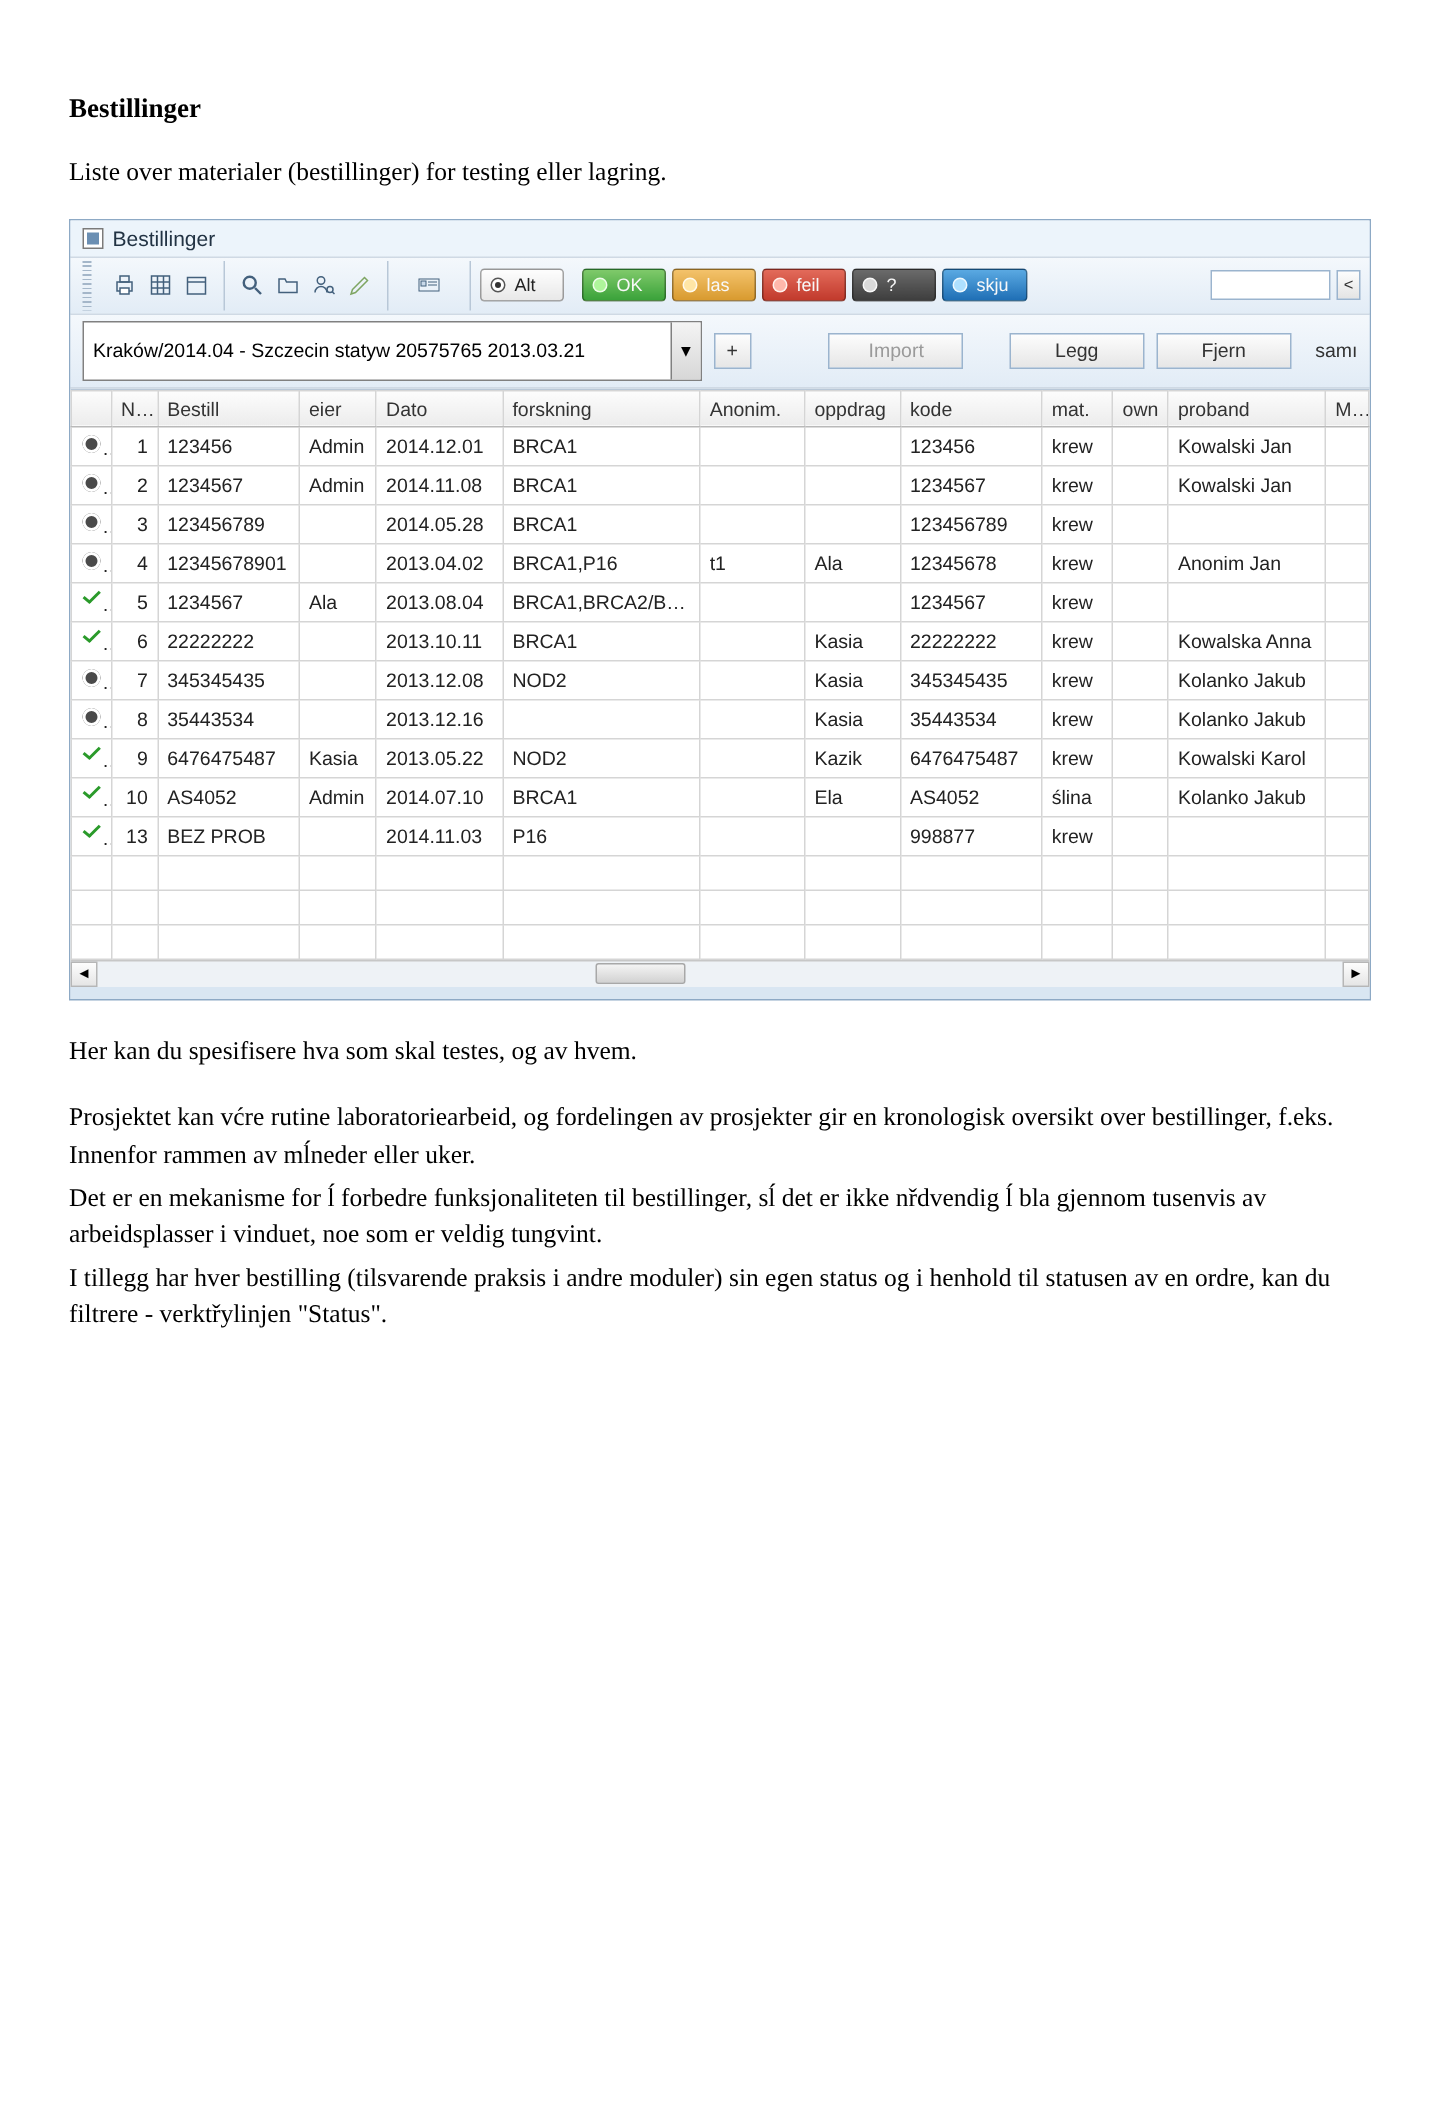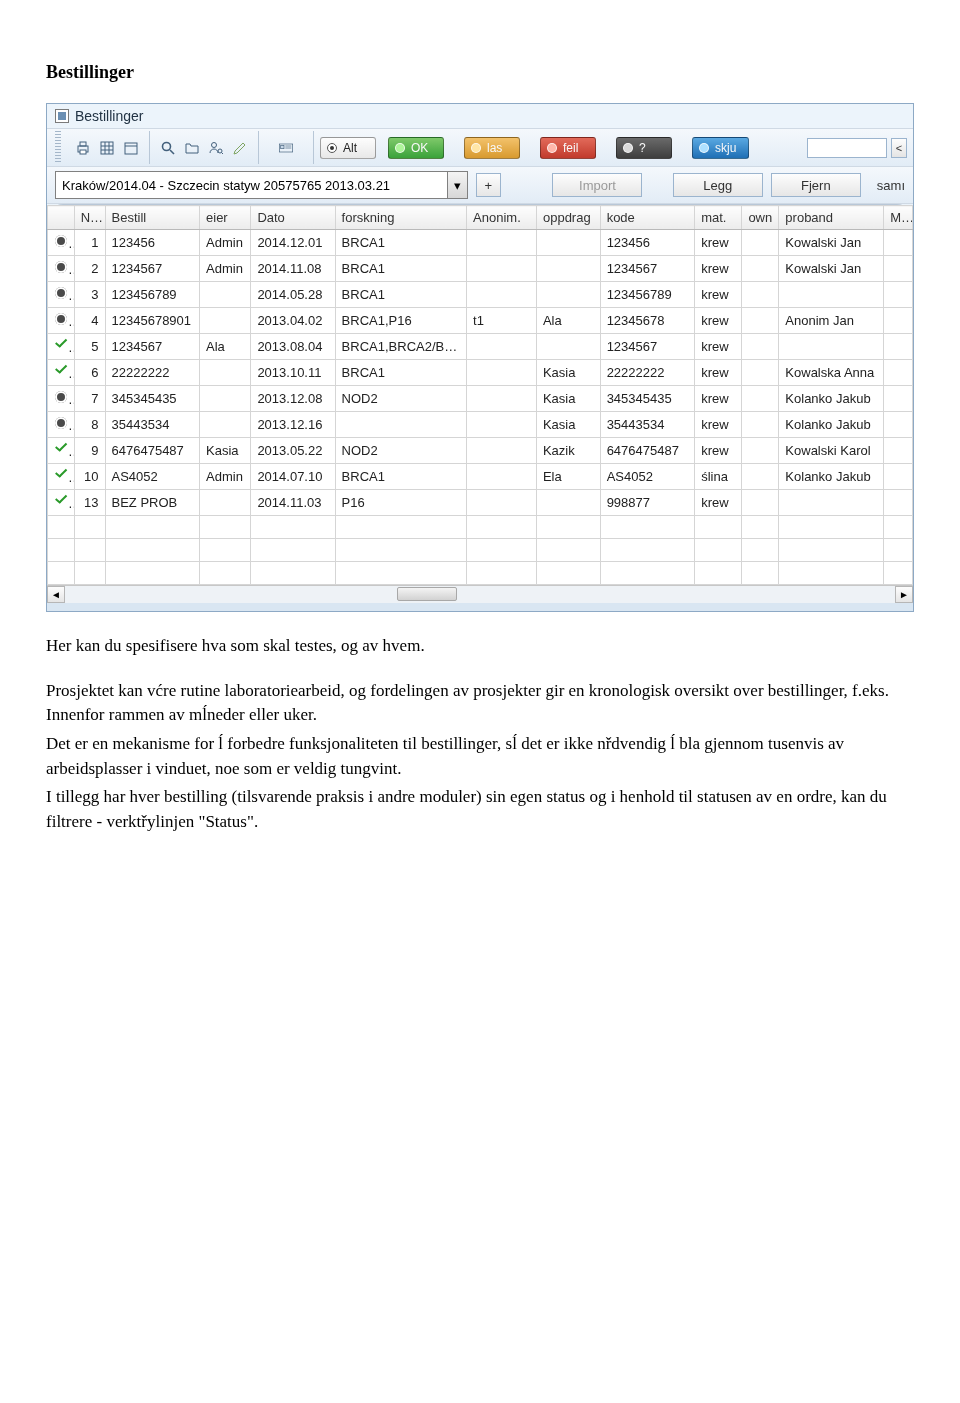--- a/index.html
+++ b/index.html
@@ -83,52 +83,52 @@
   .filter-btn.dark {background:linear-gradient(#6a6a6a,#3e3e3e);}
   .filter-btn.blue {background:linear-gradient(#5aa9e2,#1f6fb5);}
   .r-dot{width:10px;height:10px;border-radius:50%;border:1px solid #555;background:#fff;display:inline-block;position:relative;}
   .r-dot.sel::after{content:"";position:absolute;inset:2px;border-radius:50%;background:#333;}
   .f-dot{width:10px;height:10px;border-radius:50%;border:1px solid rgba(255,255,255,.8);display:inline-block;}
   .f-dot.green{background:#aef59b;}
   .f-dot.amber{background:#ffe6a6;}
   .f-dot.red{background:#ffb7ab;}
   .f-dot.dark{background:#d9d9d9;}
   .f-dot.blue{background:#aee0ff;}
-  .filt-group{display:flex;align-items:center;gap:20px;}
+  .filt-group{display:flex;align-items:center;gap:4px;}
 
   .tb-right{margin-left:auto;display:flex;align-items:center;gap:4px;padding-right:6px;}
   .mini-input{width:80px;height:20px;border:1px solid #9bb4ce;background:#fff;}
   .mini-arrow{width:16px;height:20px;border:1px solid #9bb4ce;background:linear-gradient(#fdfdfd,#e4e4e4);display:flex;align-items:center;justify-content:center;font-size:11px;color:#333;cursor:pointer;}
 
   
   .toolbar2 {
     display:flex;align-items:center;gap:8px;
     padding:4px 8px;
     background: linear-gradient(#f4f8fc,#e2ecf6);
     border-bottom:1px solid #cfd9e4;
   }
   .combo{
     display:flex;align-items:center;
-    border:1px solid #808080;background:#fff;height:28px;width:460px;
+    border:1px solid #808080;background:#fff;height:40px;width:460px;
   }
   .combo-text{flex:1;padding:0 6px;font-size:13px;white-space:nowrap;overflow:hidden;text-overflow:ellipsis;}
   .combo-arrow{width:20px;height:100%;border-left:1px solid #808080;background:linear-gradient(#f4f4f4,#d7d7d7);display:flex;align-items:center;justify-content:center;cursor:pointer;}
   .sq-btn{
     height:24px;min-width:24px;padding:0 8px;
     border:1px solid #9bb4ce;background:linear-gradient(#fdfdfd,#e6e6e6);
     display:flex;align-items:center;justify-content:center;cursor:pointer;
     font-size:13px;color:#333;
   }
   .sq-btn.disabled{color:#9a9a9a;}
   .sq-btn.wide{min-width:90px;}
   .spacer{flex:1;}
   .truncated-right{font-size:13px;color:#333;}
 
   
-  .grid-wrap{background:#fff;border-top:1px solid #b8c7d7;border-radius:16px;}
+  .grid-wrap{background:#fff;border-top:1px solid #b8c7d7;}
   table.grid{border-collapse:collapse;width:100%;font-size:13px;table-layout:fixed;}
   table.grid th, table.grid td{
     border:1px solid #d5d5d5;padding:4px 6px;white-space:nowrap;overflow:hidden;text-overflow:ellipsis;height:23px;
   }
   table.grid th{
     background:linear-gradient(#fdfdfd,#ececec);
     text-align:left;font-weight:400;color:#333;border-bottom:1px solid #b9b9b9;
   }
   table.grid td{color:#222;}
   .col-ico{width:26px;text-align:center;padding:0;}
@@ -148,20 +148,21 @@
   .hscroll .track{flex:1;position:relative;}
   .hscroll .thumb{position:absolute;left:40%;top:1px;height:14px;width:60px;background:linear-gradient(#f4f4f4,#d2d2d2);border:1px solid #a8a8a8;border-radius:2px;}
 
   .bottom-pad{height:8px;background:#d9e6f2;}
 </style>
 </head>
 <body>
 
 <div class="page-wrap">
   <h2 class="page-heading">Bestillinger</h2>
+  <p class="intro">Liste over materialer (bestillinger) for testing eller lagring.</p>
 
   <div class="app-window">
 
     <div class="titlebar">
       <span class="win-icon"></span>
       <span class="titlebar-text">Bestillinger</span>
     </div>
 
     <div class="toolbar">
       <div class="tb-handle"></div>

